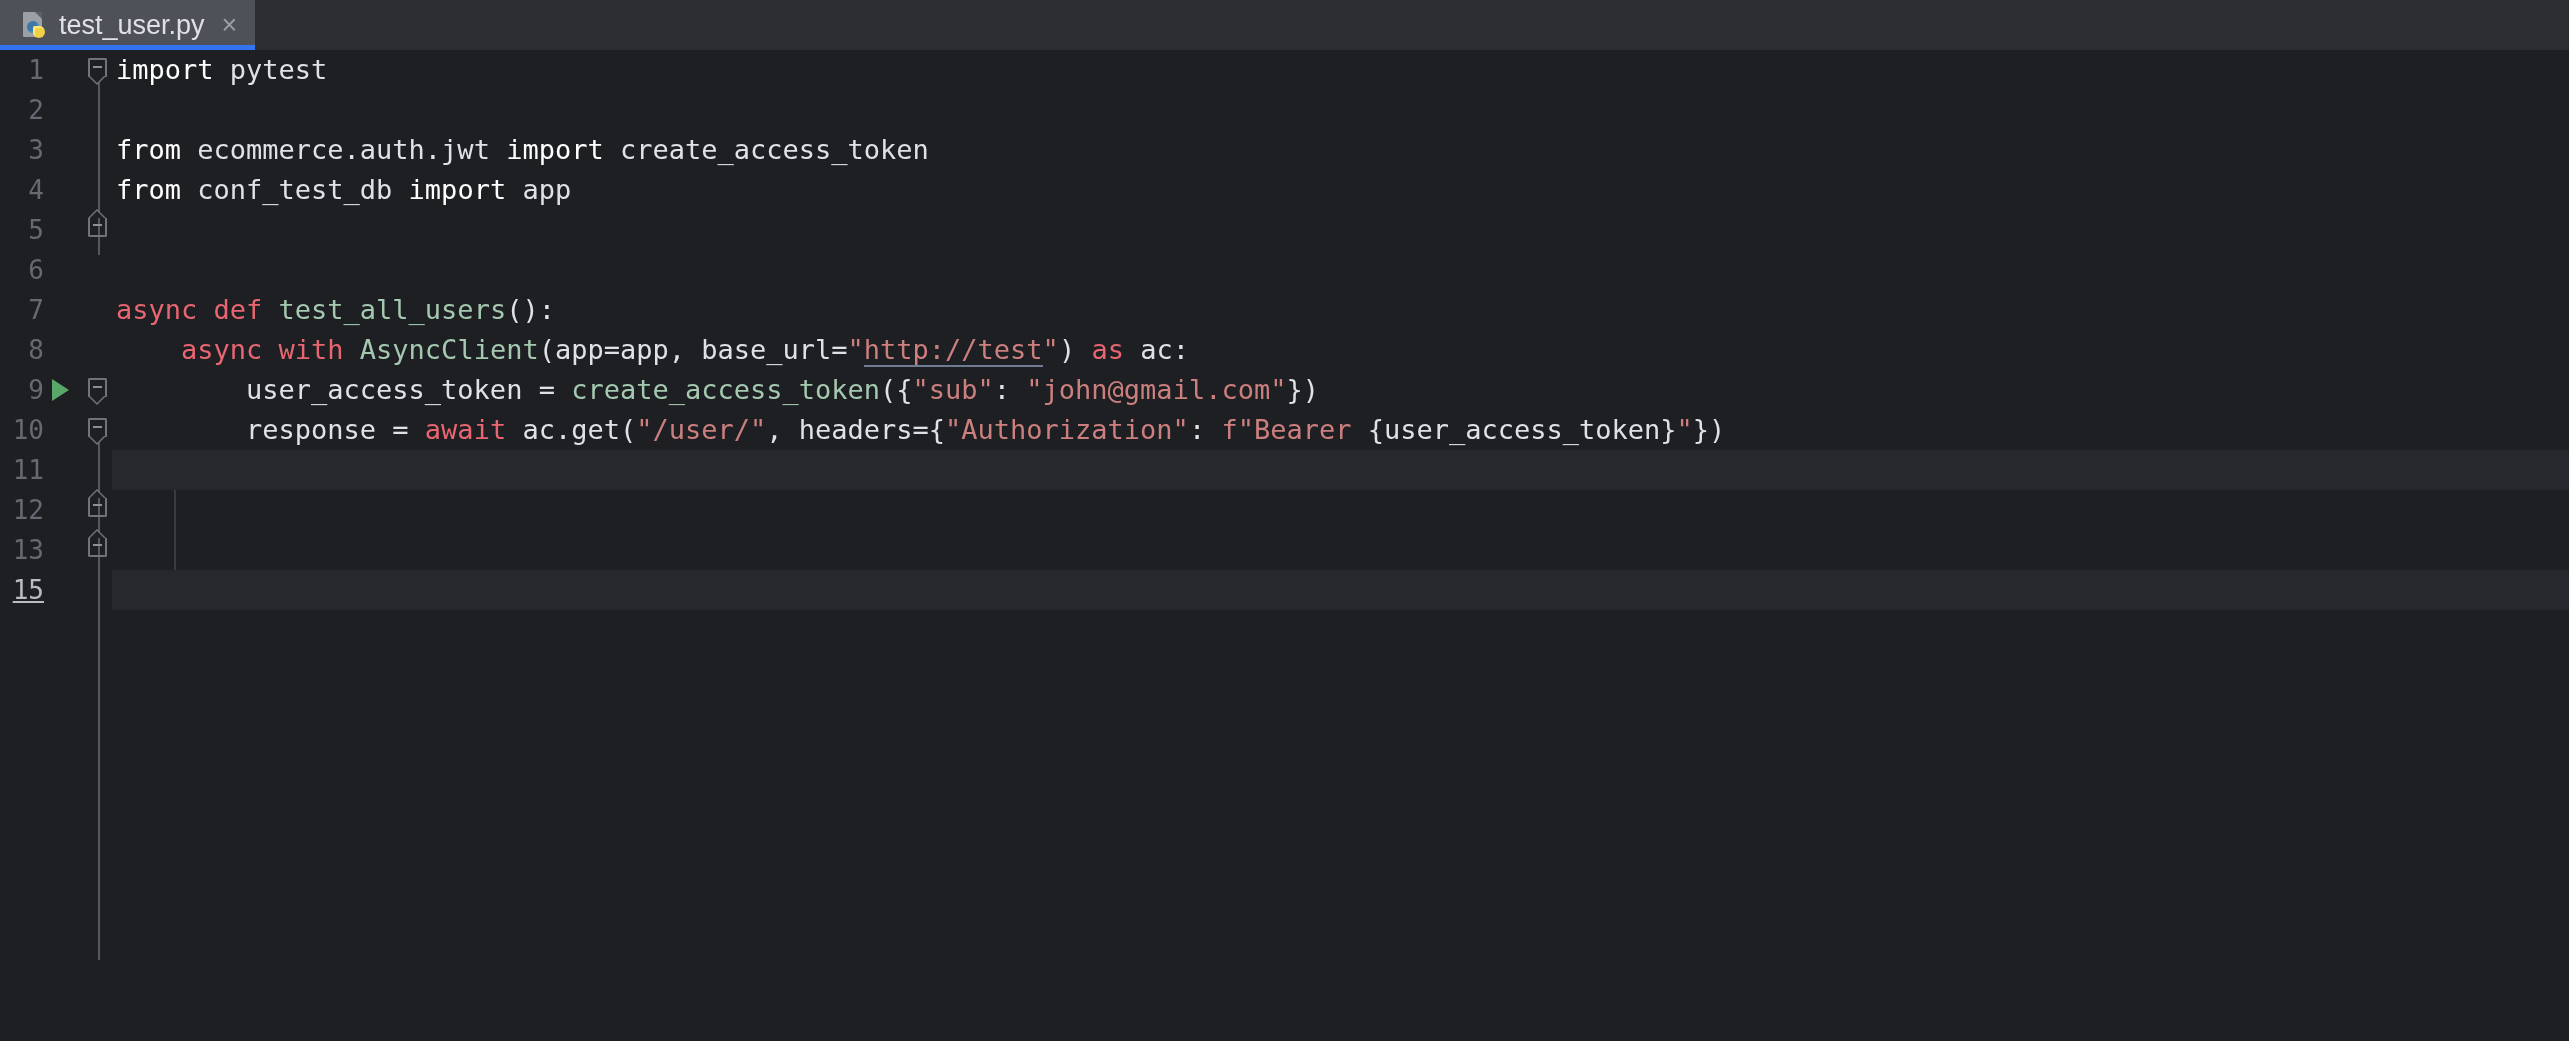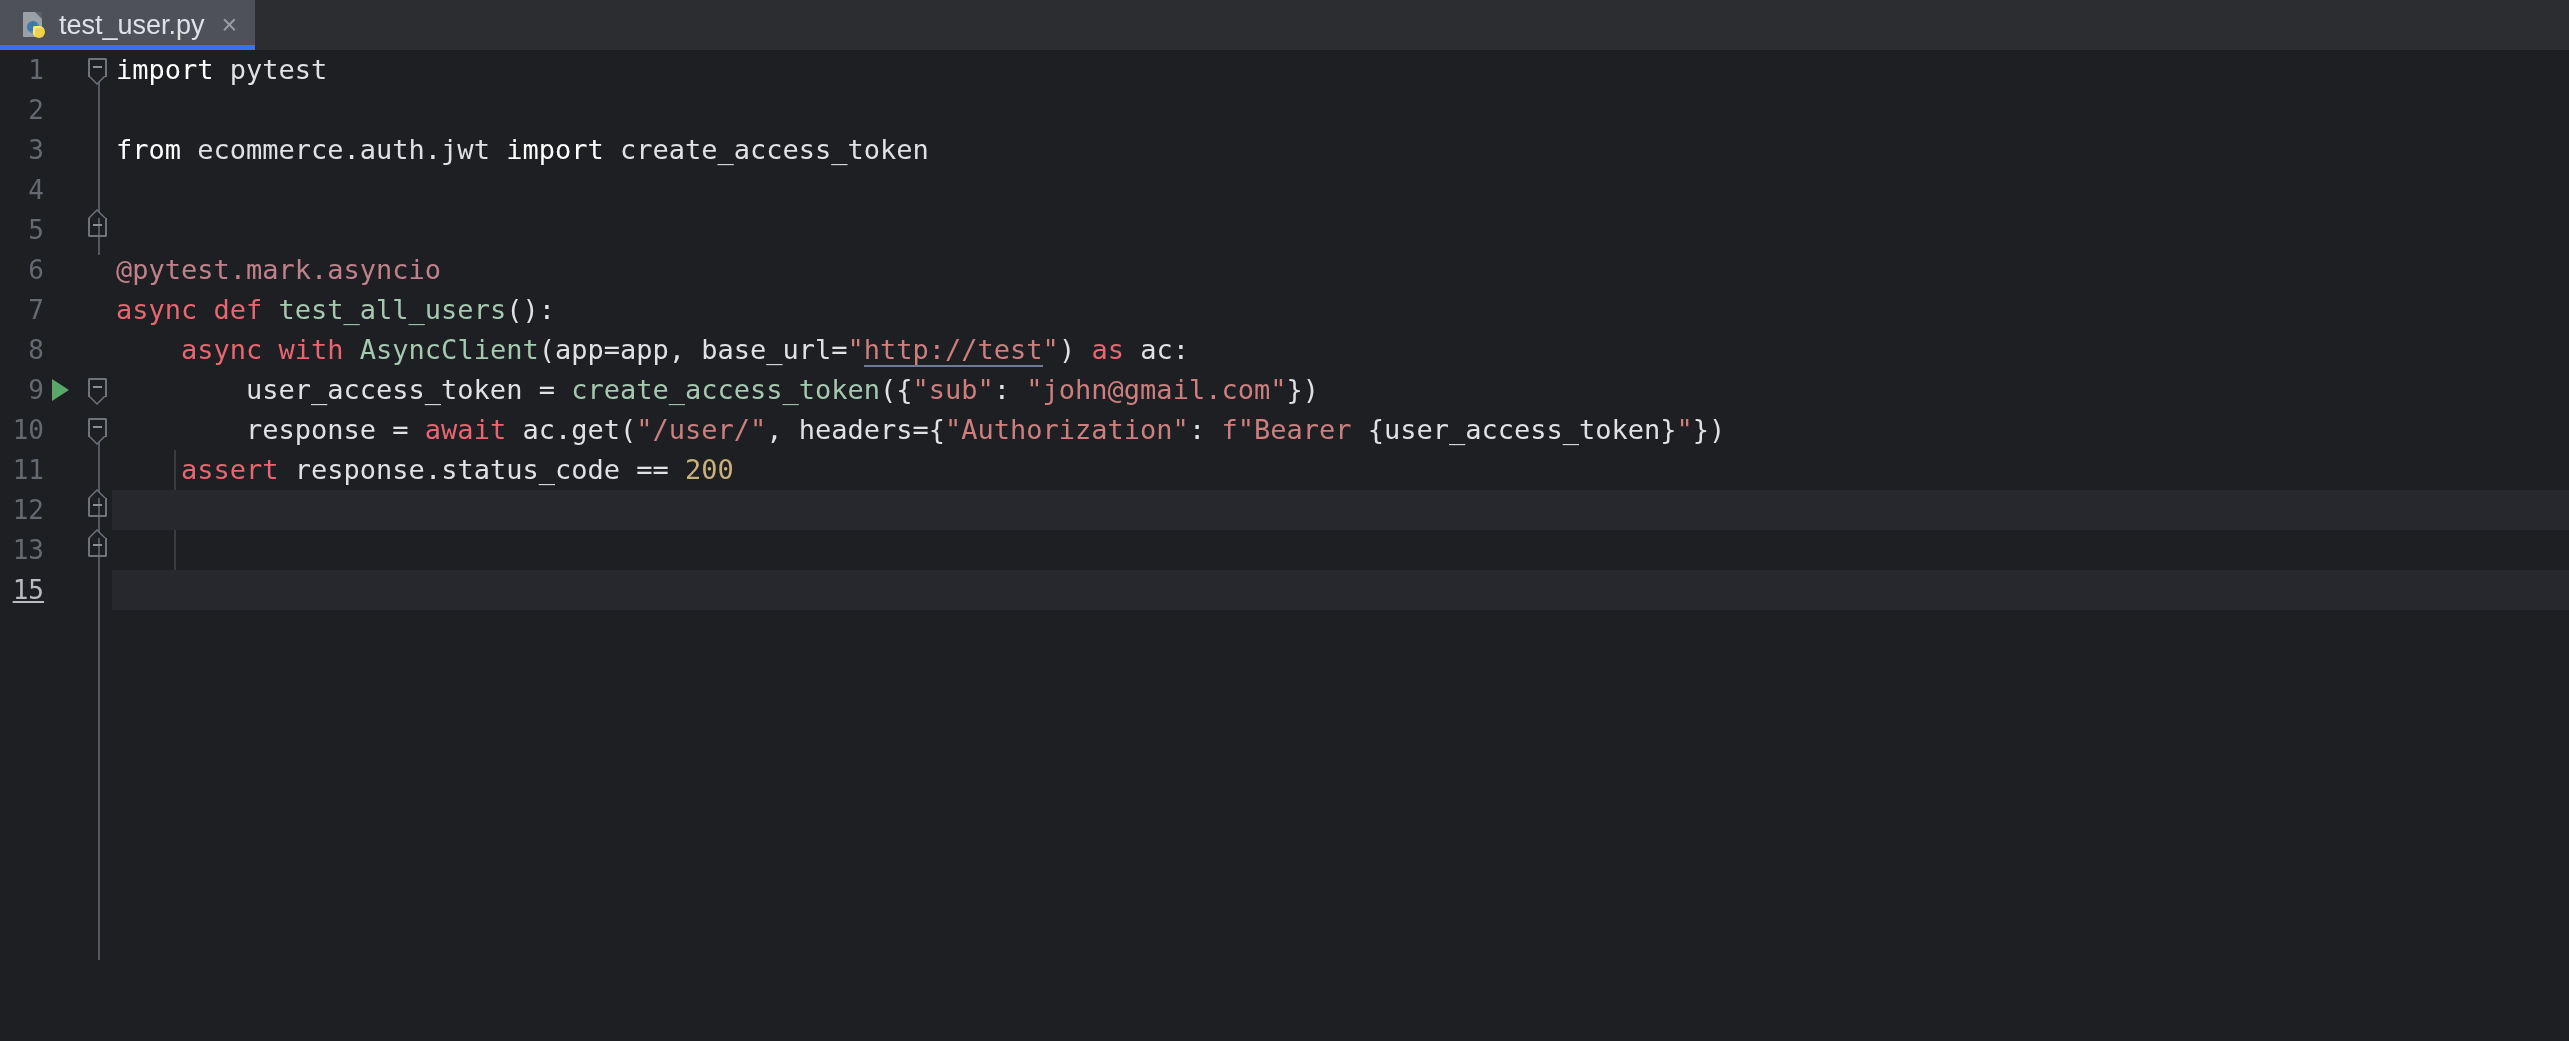--- a/index.html
+++ b/index.html
@@ -364,24 +364,23 @@
           <span class="lineno current">15</span>
         </div>
       </div>
 
     <div id="codepane">
       <div class="indent-guide" style="left:62px;top:400px;height:160px;"></div>
 
       <div class="code-row"><span class="kw">import</span><span class="plain"> pytest</span></div>
       <div class="code-row"></div>
       <div class="code-row"><span class="kw">from</span><span class="plain"> ecommerce.auth.jwt </span><span class="kw">import</span><span class="plain"> create_access_token</span></div>
+      <div class="code-row"><span class="kw">from</span><span class="plain"> conf_test_db </span><span class="kw">import</span><span class="plain"> app</span></div>
       <div class="code-row"></div>
       <div class="code-row"></div>
-      <div class="code-row"><span class="deco">@pytest.mark.asyncio</span></div>
       <div class="code-row"><span class="kw2">async def </span><span class="func">test_all_users</span><span class="punct">():</span></div>
       <div class="code-row"><span class="plain">    </span><span class="kw2">async with </span><span class="func">AsyncClient</span><span class="punct">(</span><span class="plain">app=app, base_url=</span><span class="str">"</span><span class="url">http://test</span><span class="str">"</span><span class="punct">)</span><span class="plain"> </span><span class="kw2">as</span><span class="plain"> ac:</span></div>
       <div class="code-row"><span class="plain">        user_access_token = </span><span class="func">create_access_token</span><span class="punct">({</span><span class="str">"sub"</span><span class="punct">: </span><span class="str">"john@gmail.com"</span><span class="punct">})</span></div>
       <div class="code-row"><span class="plain">        response = </span><span class="kw2">await</span><span class="plain"> ac.get(</span><span class="str">"/user/"</span><span class="plain">, headers={</span><span class="str">"Authorization"</span><span class="plain">: </span><span class="str">f"Bearer </span><span class="plain">{user_access_token}</span><span class="str">"</span><span class="plain">})</span></div>
-      <div class="code-row"><span class="plain">    </span><span class="kw2">assert</span><span class="plain"> response.status_code == </span><span class="num">200</span></div>
       <div class="code-row caret-line"></div>
     </div>
   </div>
 </div>
 
 </body></html>

